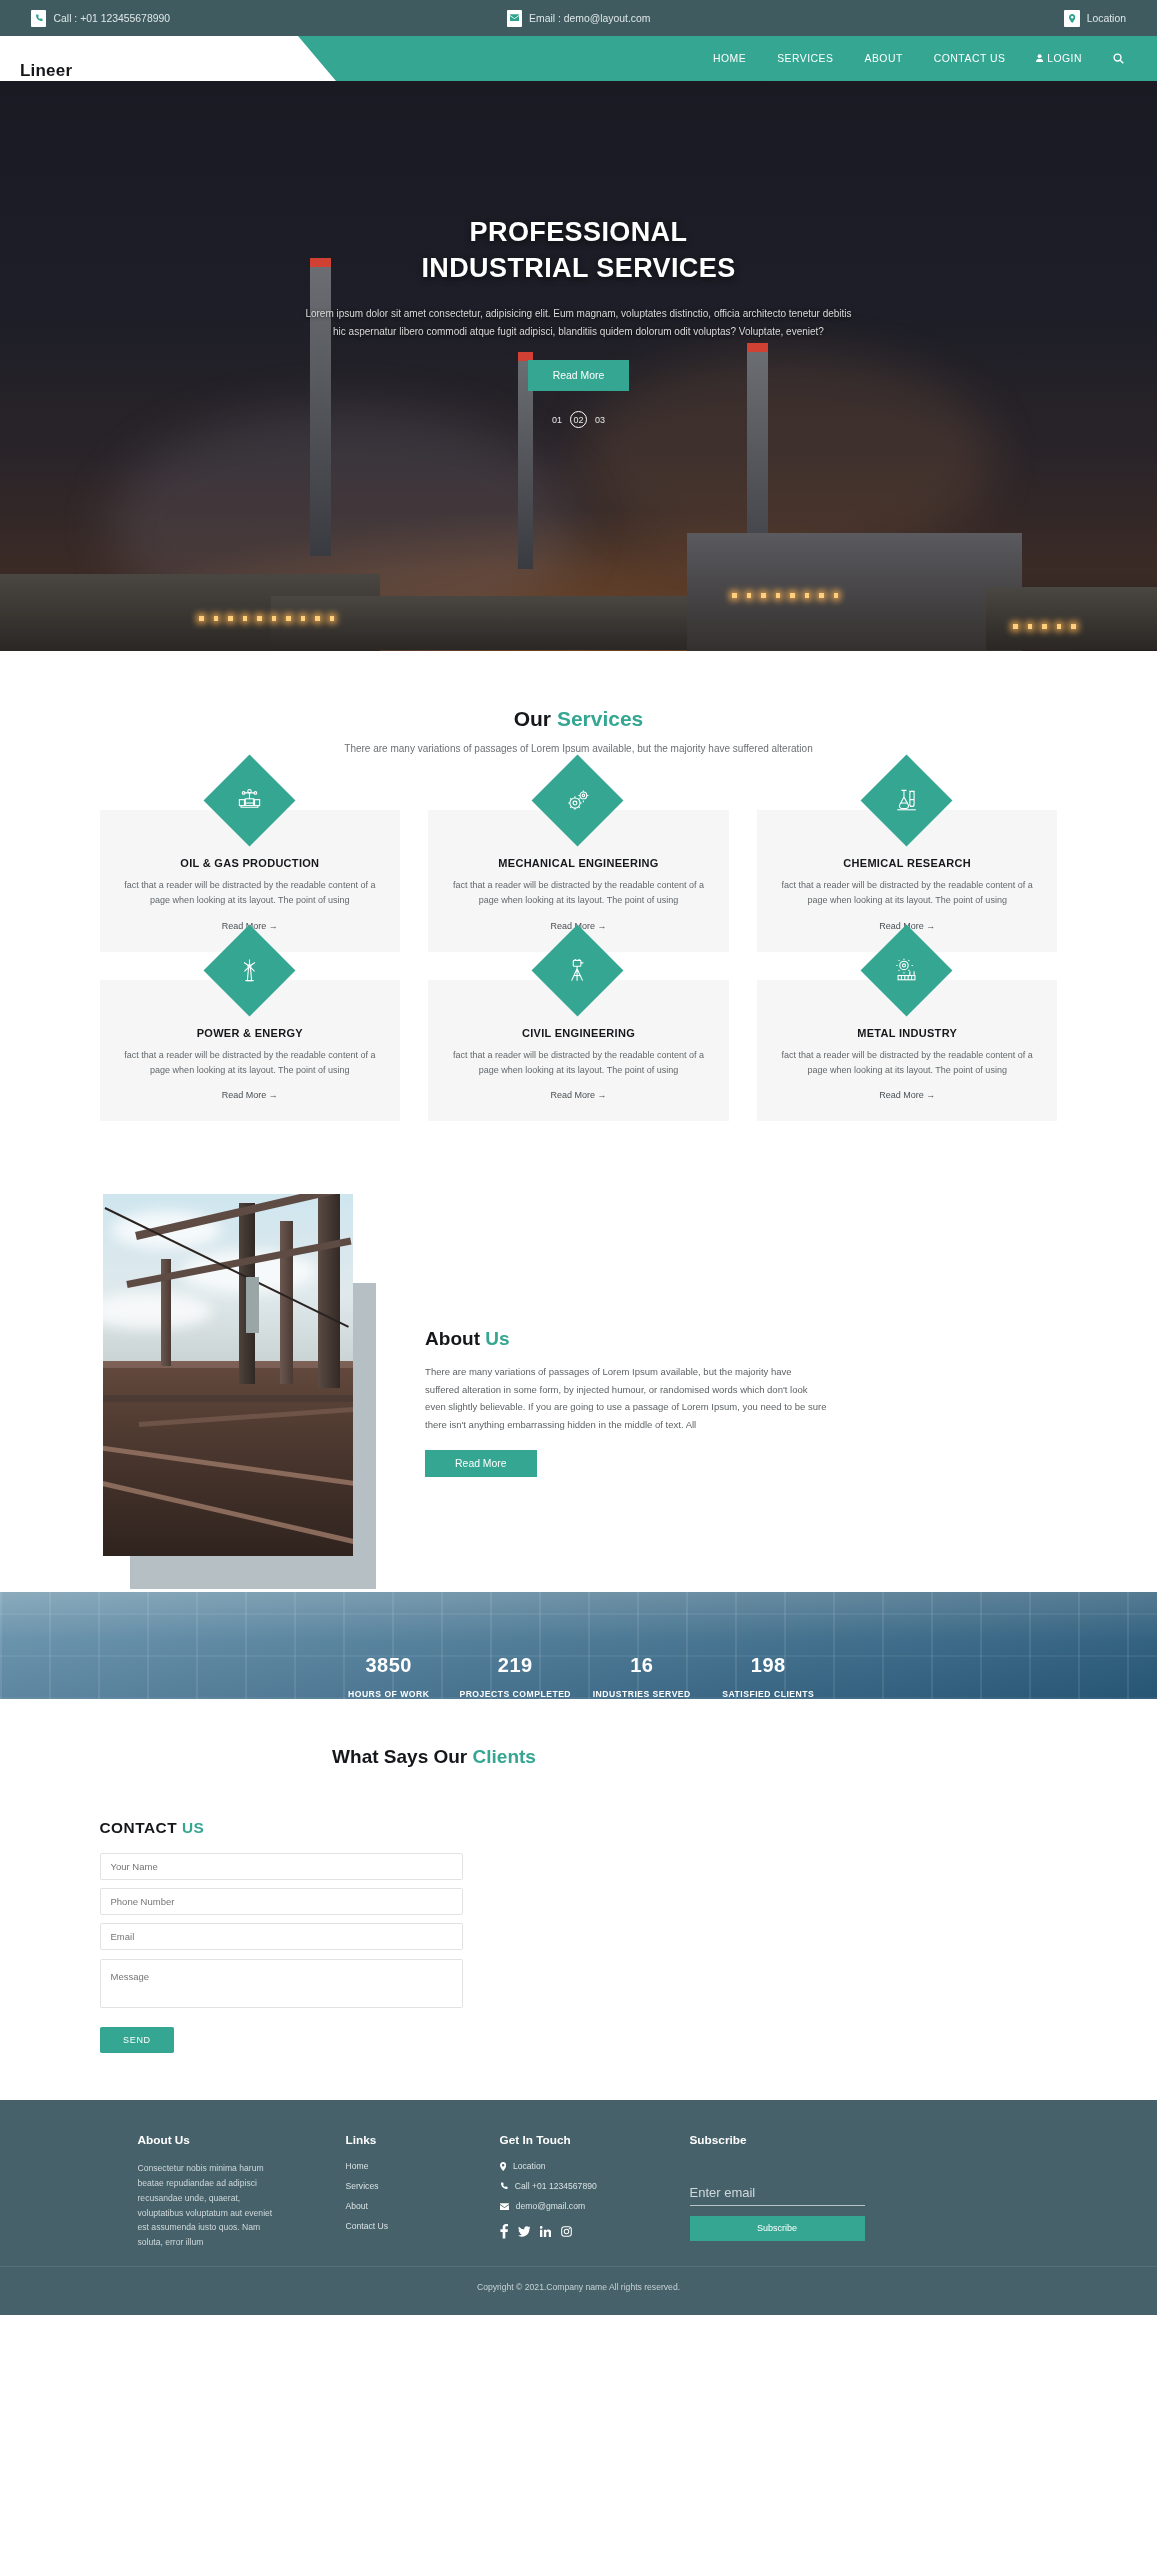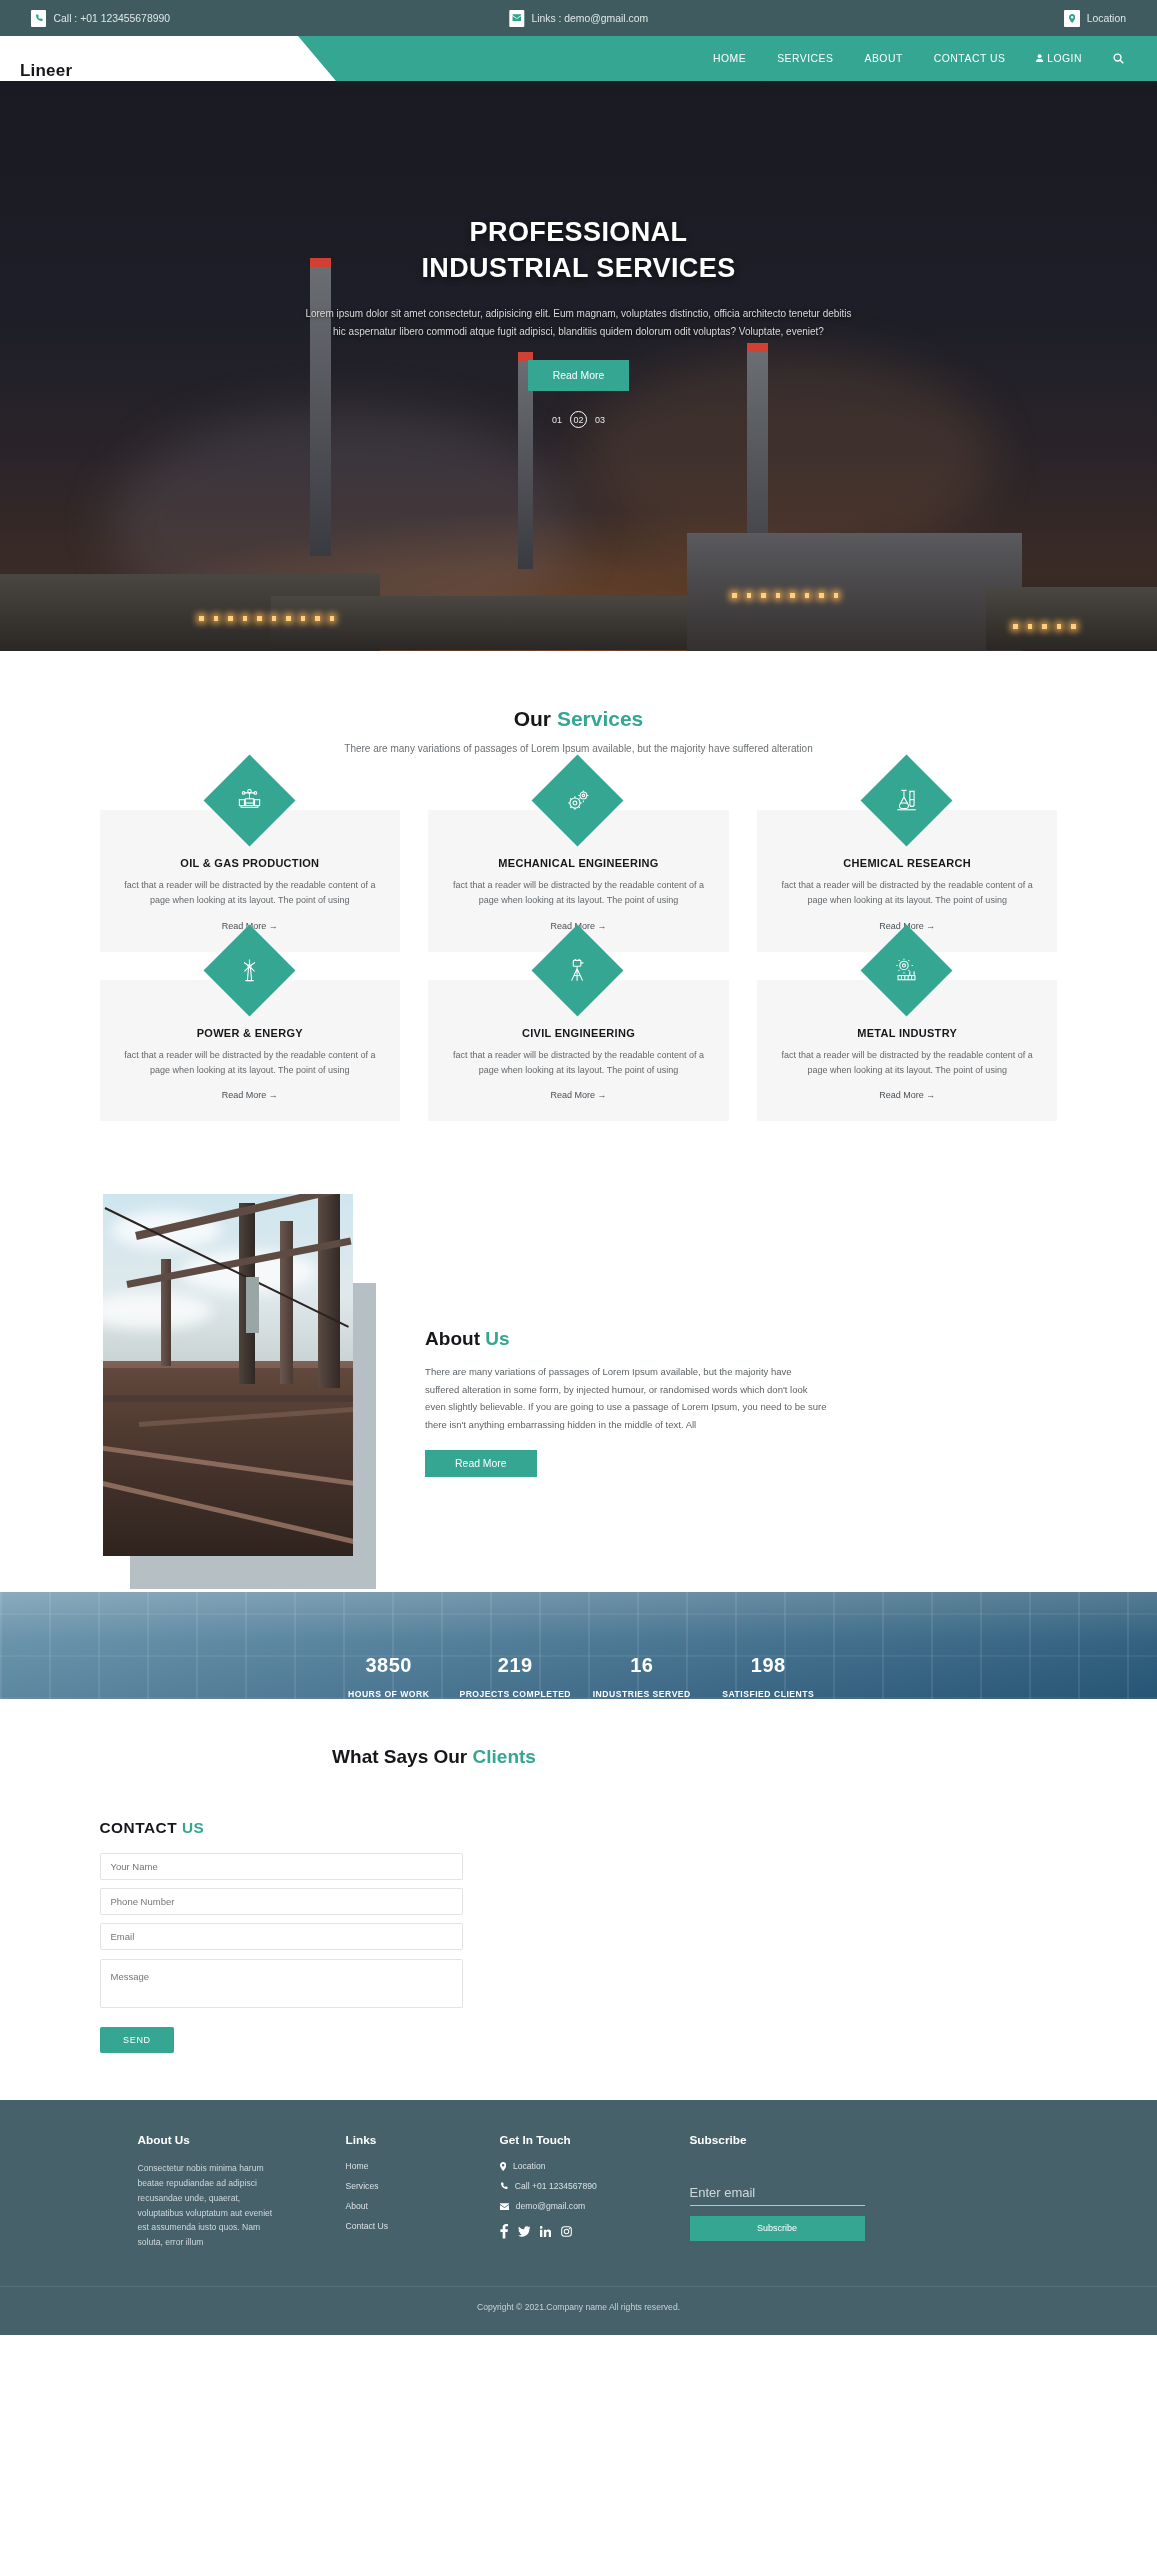--- a/index.html
+++ b/index.html
@@ -191,21 +191,21 @@
   .sub-input{
     width:175px;background:transparent;border:none;border-bottom:0.9px solid #b8c5c8;
     color:#fff;font-family:inherit;font-size:13px;padding:3.6px 0 5.4px;outline:none;margin-top:20px;
   }
   .sub-input::placeholder{color:#cfd9db;}
   .sub-btn{
     display:block;margin-top:10px;width:175px;background:#34a692;border:none;color:#fff;
     font-size:9px;padding:7.2px 0;cursor:pointer;font-family:inherit;
   }
   .copyright{
-    border-top:0.9px solid #55707a;margin-top:36px;padding-top:14.5px;
+    border-top:0.9px solid #55707a;margin-top:16px;padding-top:14.5px;
     text-align:center;font-size:8.6px;color:#c7d3d6;
   }
 </style>
 </head>
 <body>
 
 <div class="page">
 
   <div class="topbar">
     <div class="tb-item">
@@ -215,21 +215,21 @@
           </svg>
       </span>
       <span>Call : +01 123455678990</span>
     </div>
     <div class="tb-item center">
       <span class="tb-ico">
         <svg width="9" height="7.2" viewBox="0 0 16 12" fill="#2fa38d">
             <path d="M0 1.2 8 7l8-5.8V0H0zM0 3v9h16V3L8 8.6z"></path>
           </svg>
       </span>
-      <span>Links : demo@gmail.com</span>
+      <span>Email : demo@layout.com</span>
     </div>
     <div class="tb-item right">
       <span class="tb-ico">
         <svg width="6.3" height="9" viewBox="0 0 10 14" fill="#2fa38d">
             <path d="M5 0C2.2 0 0 2.2 0 5c0 3.7 5 9 5 9s5-5.3 5-9c0-2.8-2.2-5-5-5zm0 7a2 2 0 110-4 2 2 0 010 4z"></path>
           </svg>
       </span>
       <span>Location</span>
     </div>
   </div>

